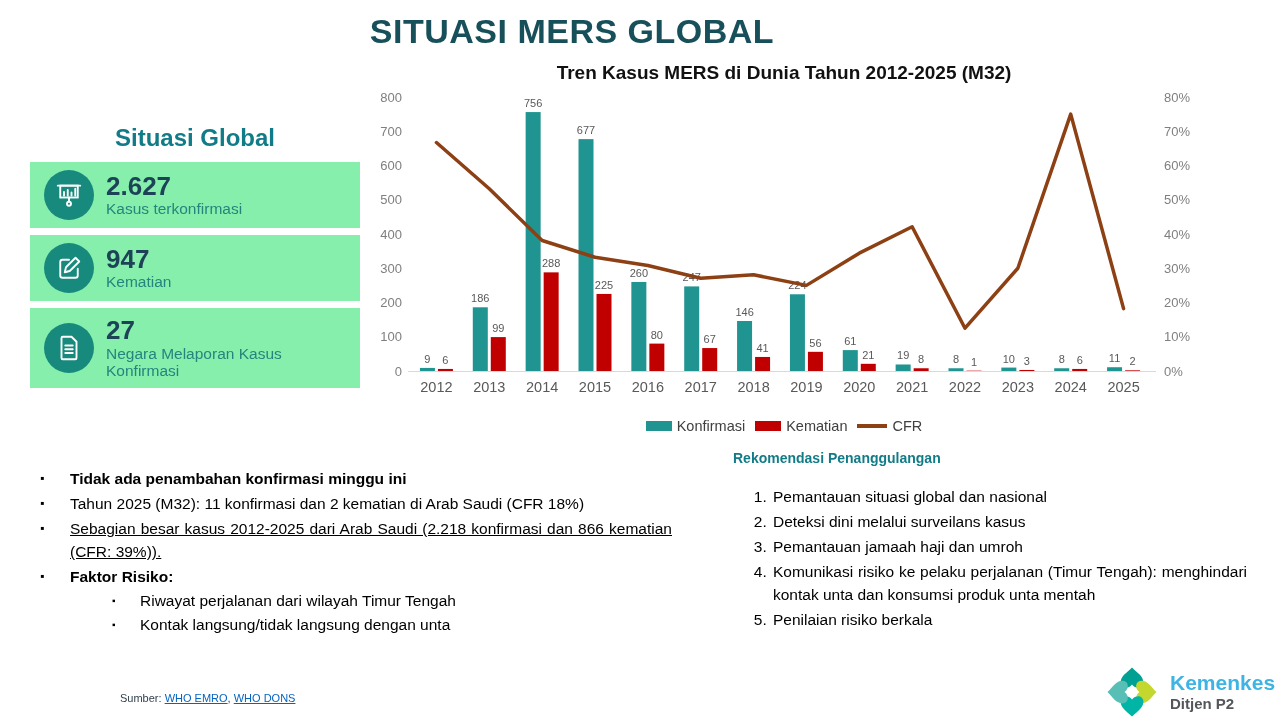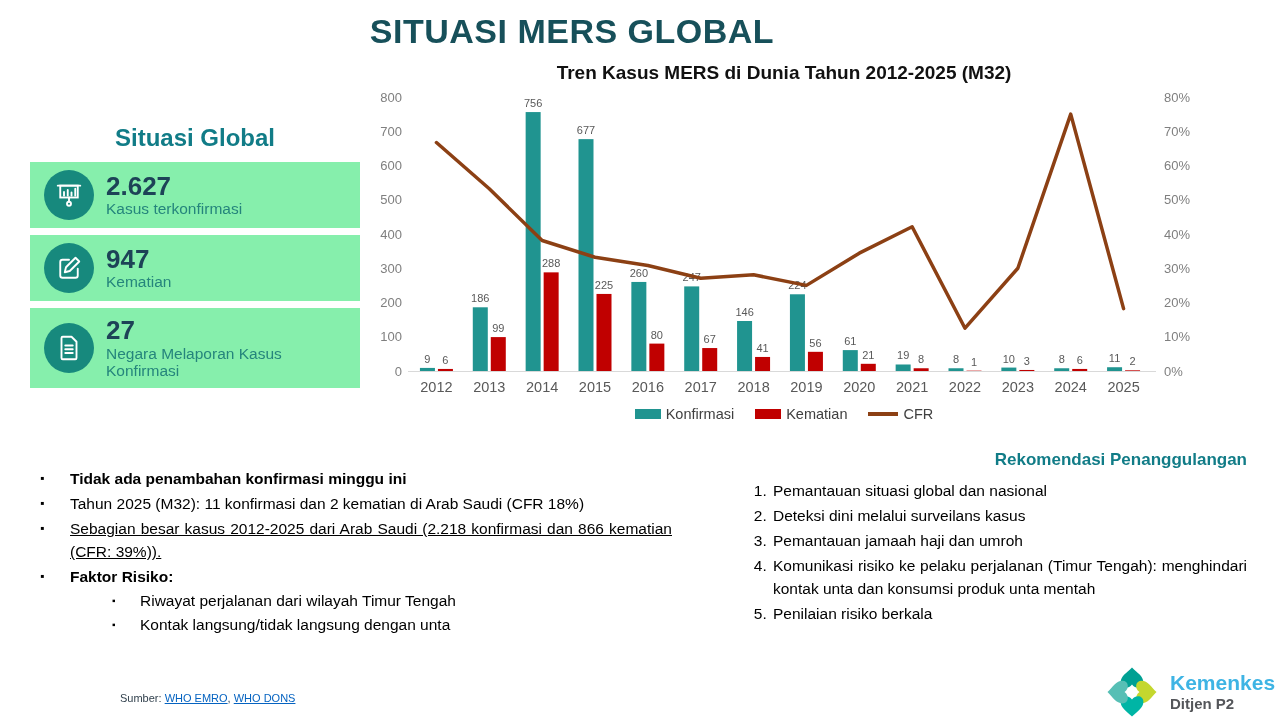--- a/index.html
+++ b/index.html
@@ -30,41 +30,41 @@
   }
   .stat-icon-circle svg { width:30px; height:30px; }
   .stat-value { font-size:26px; font-weight:700; color:var(--c-num,#1d4357); line-height:1.1; }
   .stat-label { font-size:15.5px; color:var(--c-label,#25857c); line-height:1.15; max-width:200px; }
 
   
   .chart-wrap { position:absolute; left:368px; top:62px; width:832px; height:380px; }
   .chart-title { text-align:center; font-size:19px; font-weight:700; color:#111; height:28px; }
   #chart-svg { display:block; }
   #chart-svg text { font-family:"Liberation Sans", sans-serif; }
-  .legend { display:flex; justify-content:center; align-items:center; gap:21px; margin-top:4px;
+  .legend { display:flex; justify-content:center; align-items:center; gap:10px; margin-top:16px;
             font-size:14.5px; color:#404040; }
   .leg-item { display:flex; align-items:center; gap:5px; }
   .sw.bar  { width:26px; height:10px; display:inline-block; }
   .sw.line { width:30px; height:3.5px; display:inline-block; }
 
   
   .highlights { position:absolute; left:38px; top:467px; width:634px;
                 font-size:15.5px; color:#000; line-height:23px; }
   .highlights ul { list-style:none; }
   .highlights li.b { position:relative; padding-left:32px; margin-bottom:2px; }
   .highlights li.b::before { content:"▪"; position:absolute; left:2px; top:0; font-size:12px; }
   .highlights li.bold > span { font-weight:700; }
   .highlights li.just > span { display:block; text-align:justify;text-decoration:underline; }
   .highlights ul.sub { margin-left:40px; margin-top:1px; }
   .highlights ul.sub li { position:relative; padding-left:30px; margin-bottom:1px; }
   .highlights ul.sub li::before { content:"▪"; position:absolute; left:2px; top:0; font-size:10px; }
 
   
   .recs { position:absolute; left:733px; top:450px; width:514px; }
-  .recs h2 { font-size:17px; font-weight:700; color:var(--c-teal,#117c87); margin-bottom:9px;text-align:right; }
+  .recs h2 { font-size:14px; font-weight:700; color:var(--c-teal,#117c87); margin-bottom:19px; }
   .recs ol { margin-left:0; padding-left:38px; font-size:15.5px; line-height:23px; color:#000; }
   .recs ol li { margin-bottom:2px; padding-left:2px; }
   .recs ol li.just { text-align:justify; }
 
   
   .footer { position:absolute; left:120px; top:692px; font-size:11px; color:#33424e; }
   .footer a { color:var(--c-link,#0563c1); text-decoration:underline; }
   .logo { position:absolute; left:1104px; top:652px; display:flex; align-items:center; gap:10px;margin-top:12px; }
   .logo-text .brand { font-size:21px; font-weight:700; color:#3eb4e4; line-height:1.05; }
   .logo-text .sub   { font-size:15px; font-weight:700; color:#54565a; }

